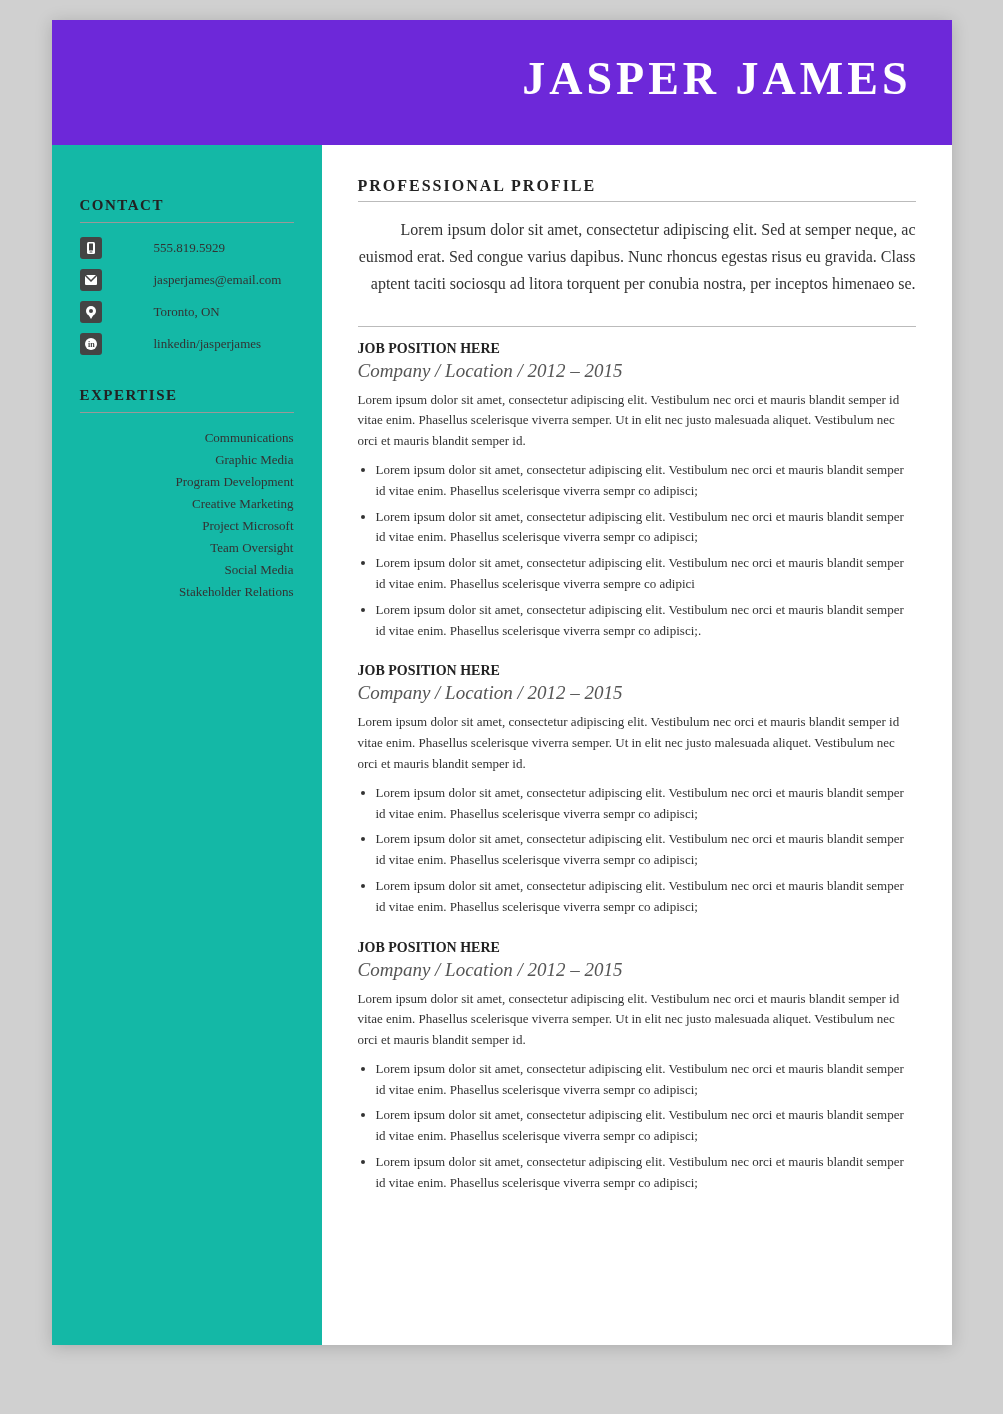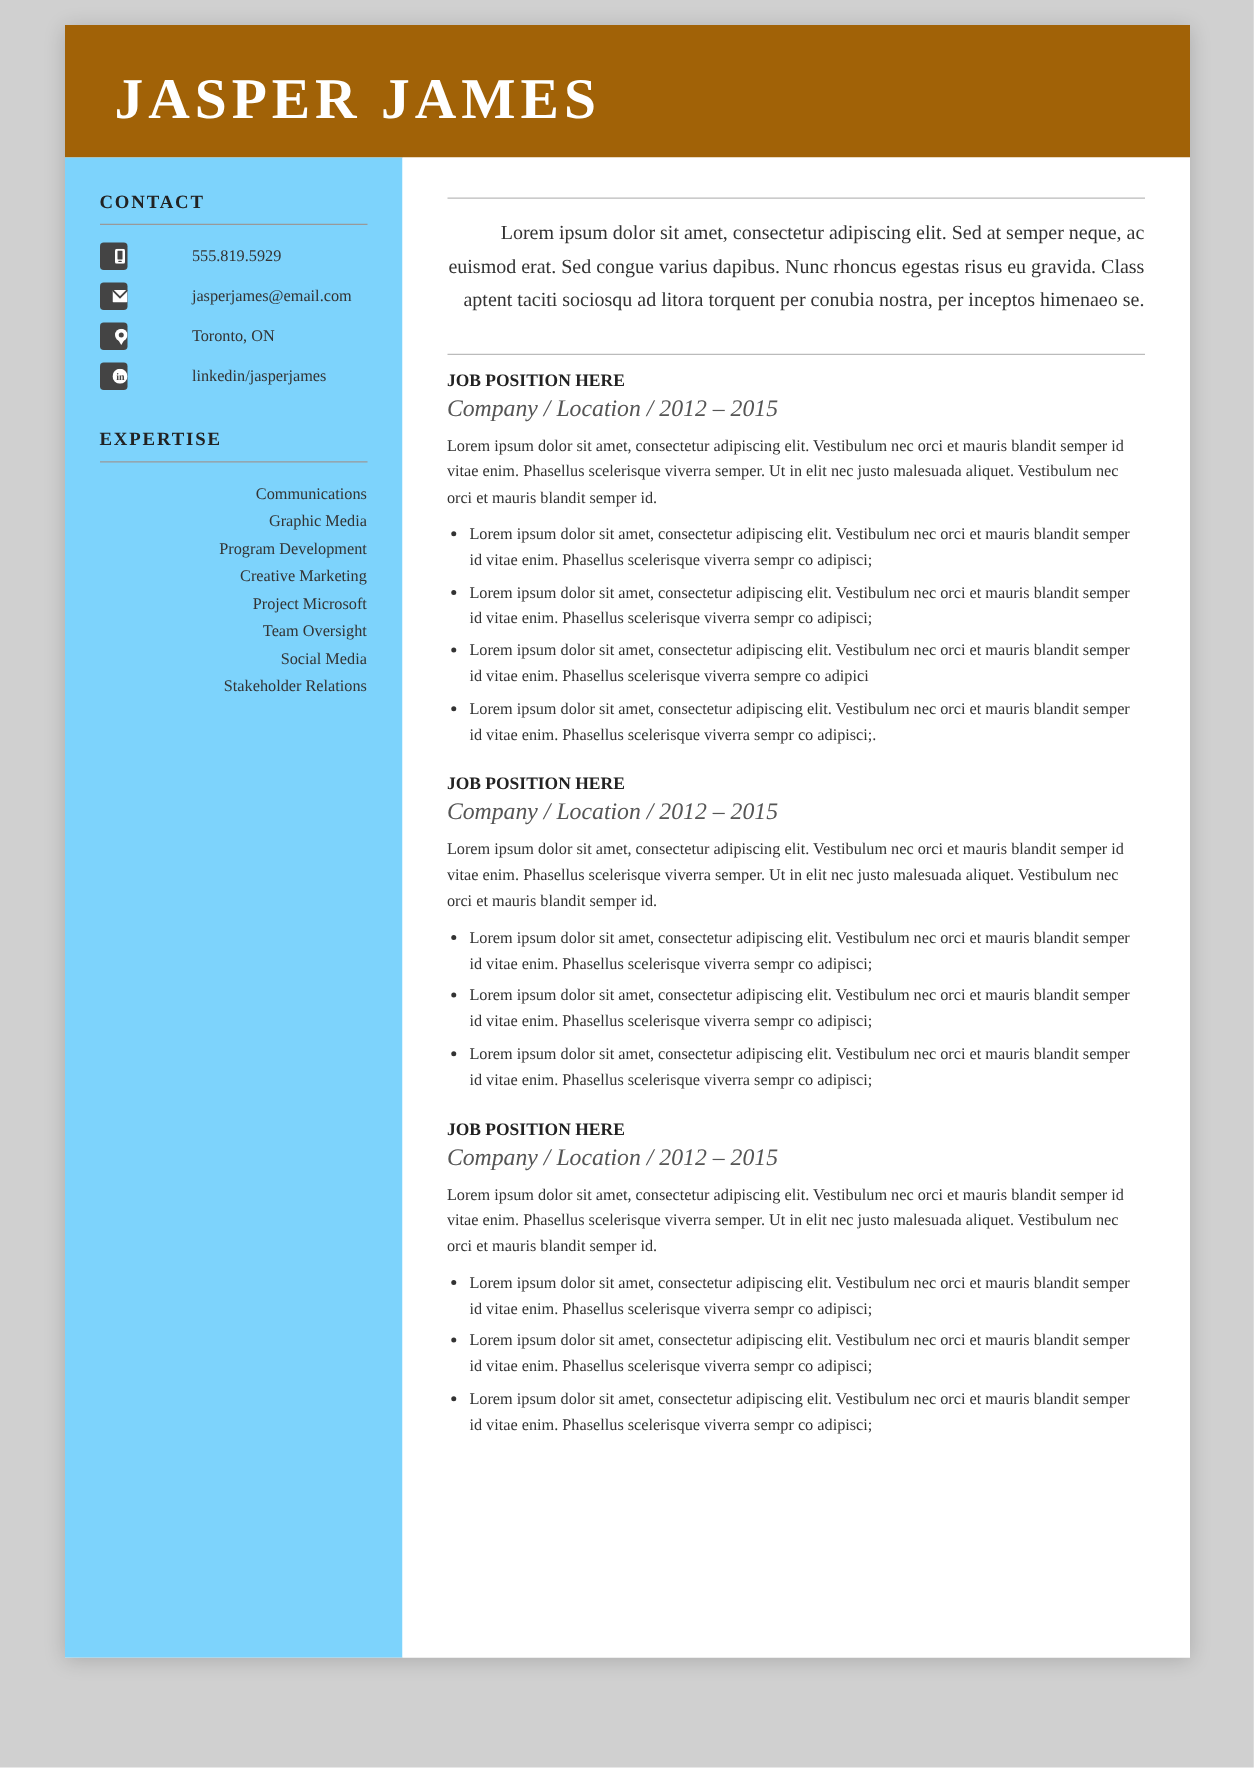--- a/index.html
+++ b/index.html
@@ -11,40 +11,40 @@
       align-items: flex-start;
       padding: 20px;
       min-height: 100vh;
     }
     .resume-wrapper {
       width: 900px;
       background: #fff;
       box-shadow: 0 2px 16px rgba(0,0,0,0.18);
     }
     .header {
-      background: #a16207;
-      padding: 32px 40px 21px 40px;
-      text-align: left;
+      background: #6d28d9;
+      padding: 32px 40px 40px 40px;
+      text-align: right;
     }
     .header h1 {
       color: #fff;
       font-size: 46px;
       font-weight: bold;
       letter-spacing: 4px;
       font-family: 'Georgia', serif;
     }
     .body {
       display: flex;
       min-height: 1200px;
     }
     .sidebar {
       width: 270px;
       min-width: 270px;
-      background: #7dd3fc;
-      padding: 28px 28px 32px 28px;
+      background: #14b8a6;
+      padding: 52px 28px 32px 28px;
     }
     .main {
       flex: 1;
       padding: 32px 36px 32px 36px;
       background: #fff;
     }
     
     .sidebar-section {
       margin-bottom: 32px;
     }
@@ -71,21 +71,21 @@
       gap: 42px;
     }
     .contact-icon {
       width: 22px;
       height: 22px;
       min-width: 22px;
       background: #444;
       border-radius: 3px;
       display: flex;
       align-items: center;
-      justify-content: flex-end;
+      justify-content: center;
       margin-right: 10px;
       color: #fff;
       font-size: 11px;
     }
     .contact-text {
       font-size: 13px;
       color: #333;
     }
     .expertise-item {
       font-size: 13px;
@@ -223,20 +223,21 @@
         <div class="expertise-item">Social Media</div>
         <div class="expertise-item">Stakeholder Relations</div>
       </div>
 
 
     </div>
 
     <div class="main">
 
       <div class="main-section">
+        <div class="main-section-title">PROFESSIONAL PROFILE</div>
         <hr class="main-divider">
         <p class="profile-text">Lorem ipsum dolor sit amet, consectetur adipiscing elit. Sed at semper neque, ac euismod erat. Sed congue varius dapibus. Nunc rhoncus egestas risus eu gravida. Class aptent taciti sociosqu ad litora torquent per conubia nostra, per inceptos himenaeo se.</p>
       </div>
 
       <div class="main-section">
         <hr class="main-divider">
 
         <div class="job-block">
           <div class="job-title">JOB POSITION HERE</div>
           <div class="job-company">Company / Location / 2012 – 2015</div>

